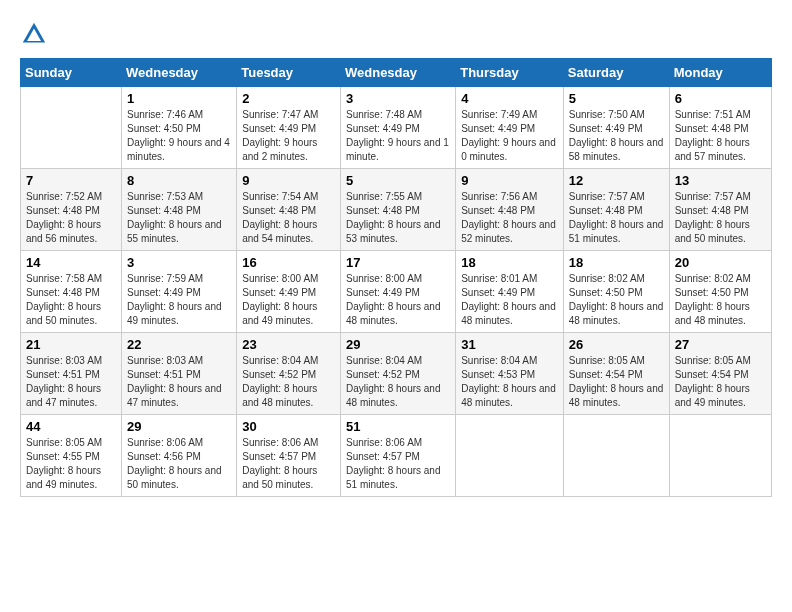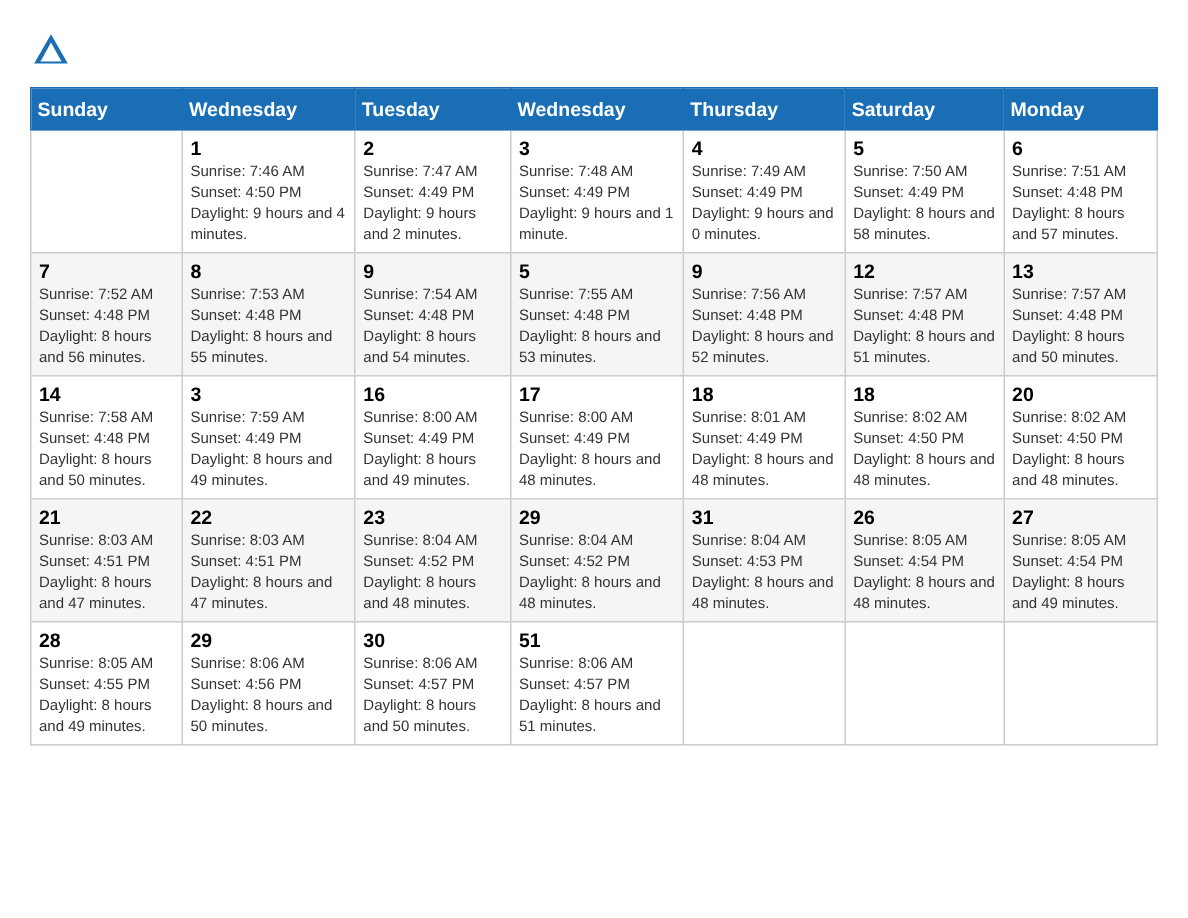--- a/index.html
+++ b/index.html
@@ -230,21 +230,21 @@
           <span class="day-number">26</span>
           <div class="day-info">Sunrise: 8:05 AM<br>Sunset: 4:54 PM<br>Daylight: 8 hours and 48 minutes.</div>
         </td>
         <td>
           <span class="day-number">27</span>
           <div class="day-info">Sunrise: 8:05 AM<br>Sunset: 4:54 PM<br>Daylight: 8 hours and 49 minutes.</div>
         </td>
       </tr>
       <tr>
         <td>
-          <span class="day-number">28</span>
+          <span class="day-number">44</span>
           <div class="day-info">Sunrise: 8:05 AM<br>Sunset: 4:55 PM<br>Daylight: 8 hours and 49 minutes.</div>
         </td>
         <td>
           <span class="day-number">29</span>
           <div class="day-info">Sunrise: 8:06 AM<br>Sunset: 4:56 PM<br>Daylight: 8 hours and 50 minutes.</div>
         </td>
         <td>
           <span class="day-number">30</span>
           <div class="day-info">Sunrise: 8:06 AM<br>Sunset: 4:57 PM<br>Daylight: 8 hours and 50 minutes.</div>
         </td>

